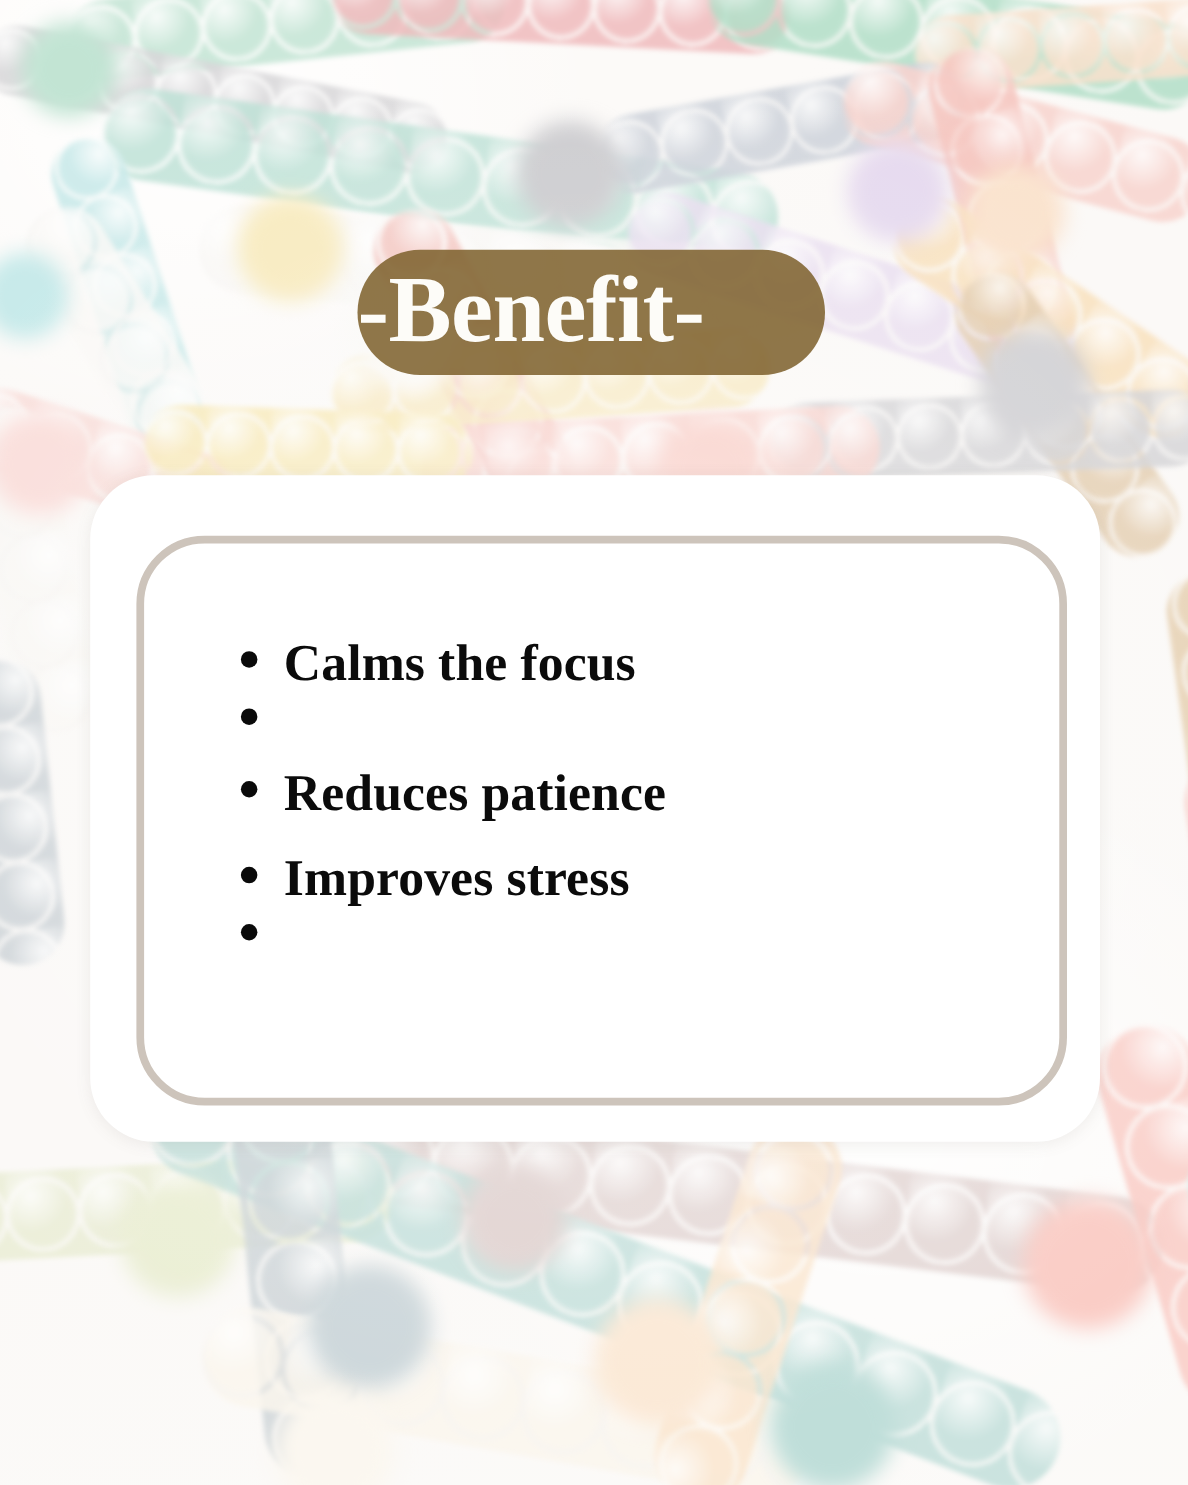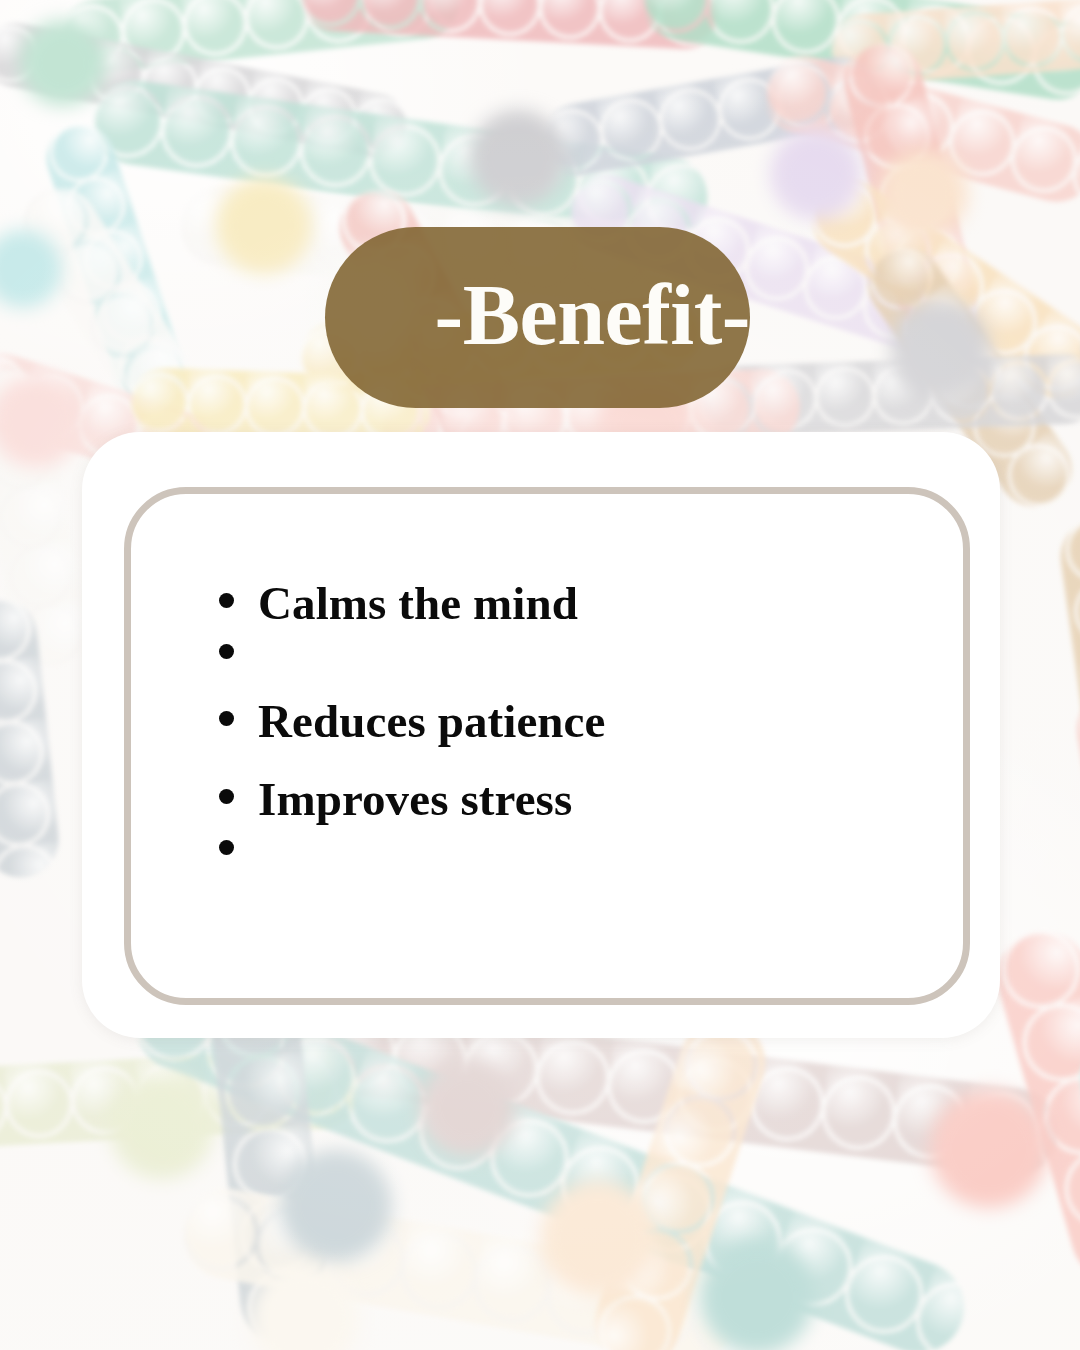--- a/index.html
+++ b/index.html
@@ -73,26 +73,26 @@
       radial-gradient(ellipse 70% 48% at 50% 50%, rgba(255,255,255,0.55) 0%, rgba(255,255,255,0.12) 60%, rgba(255,255,255,0) 100%);
     pointer-events: none;
   }
 
   
   .badge {
     position: absolute;
     left: 325px;
     top: 227px;
     width: 425px;
-    height: 181px;
+    height: 114px;
     border-radius: 999px;
     background: rgba(128, 99, 48, 0.88);
     display: flex;
     align-items: center;
-    justify-content: flex-end;
+    justify-content: flex-start;
     overflow: hidden;
   }
 
   .badge-text {
     color: #fdfcf8;
     font-family: "Liberation Serif", "DejaVu Serif", serif;
     font-weight: 700;
     font-size: 86px;
     line-height: 1;
     letter-spacing: -0.5px;
@@ -332,21 +332,21 @@
     <span class="badge-text">-Benefit-</span>
   </div>
 
   <div class="card">
     <div class="card-inner-frame">
 
       <ul class="benefit-list">
 
         <li class="benefit-item">
           <span class="bullet-dot"></span>
-          <span class="benefit-text">Calms the mind</span>
+          <span class="benefit-text">Calms the focus</span>
         </li>
 
         <li class="benefit-item">
           <span class="bullet-dot"></span>
         </li>
 
         <li class="benefit-item">
           <span class="bullet-dot"></span>
           <span class="benefit-text">Reduces patience</span>
         </li>

